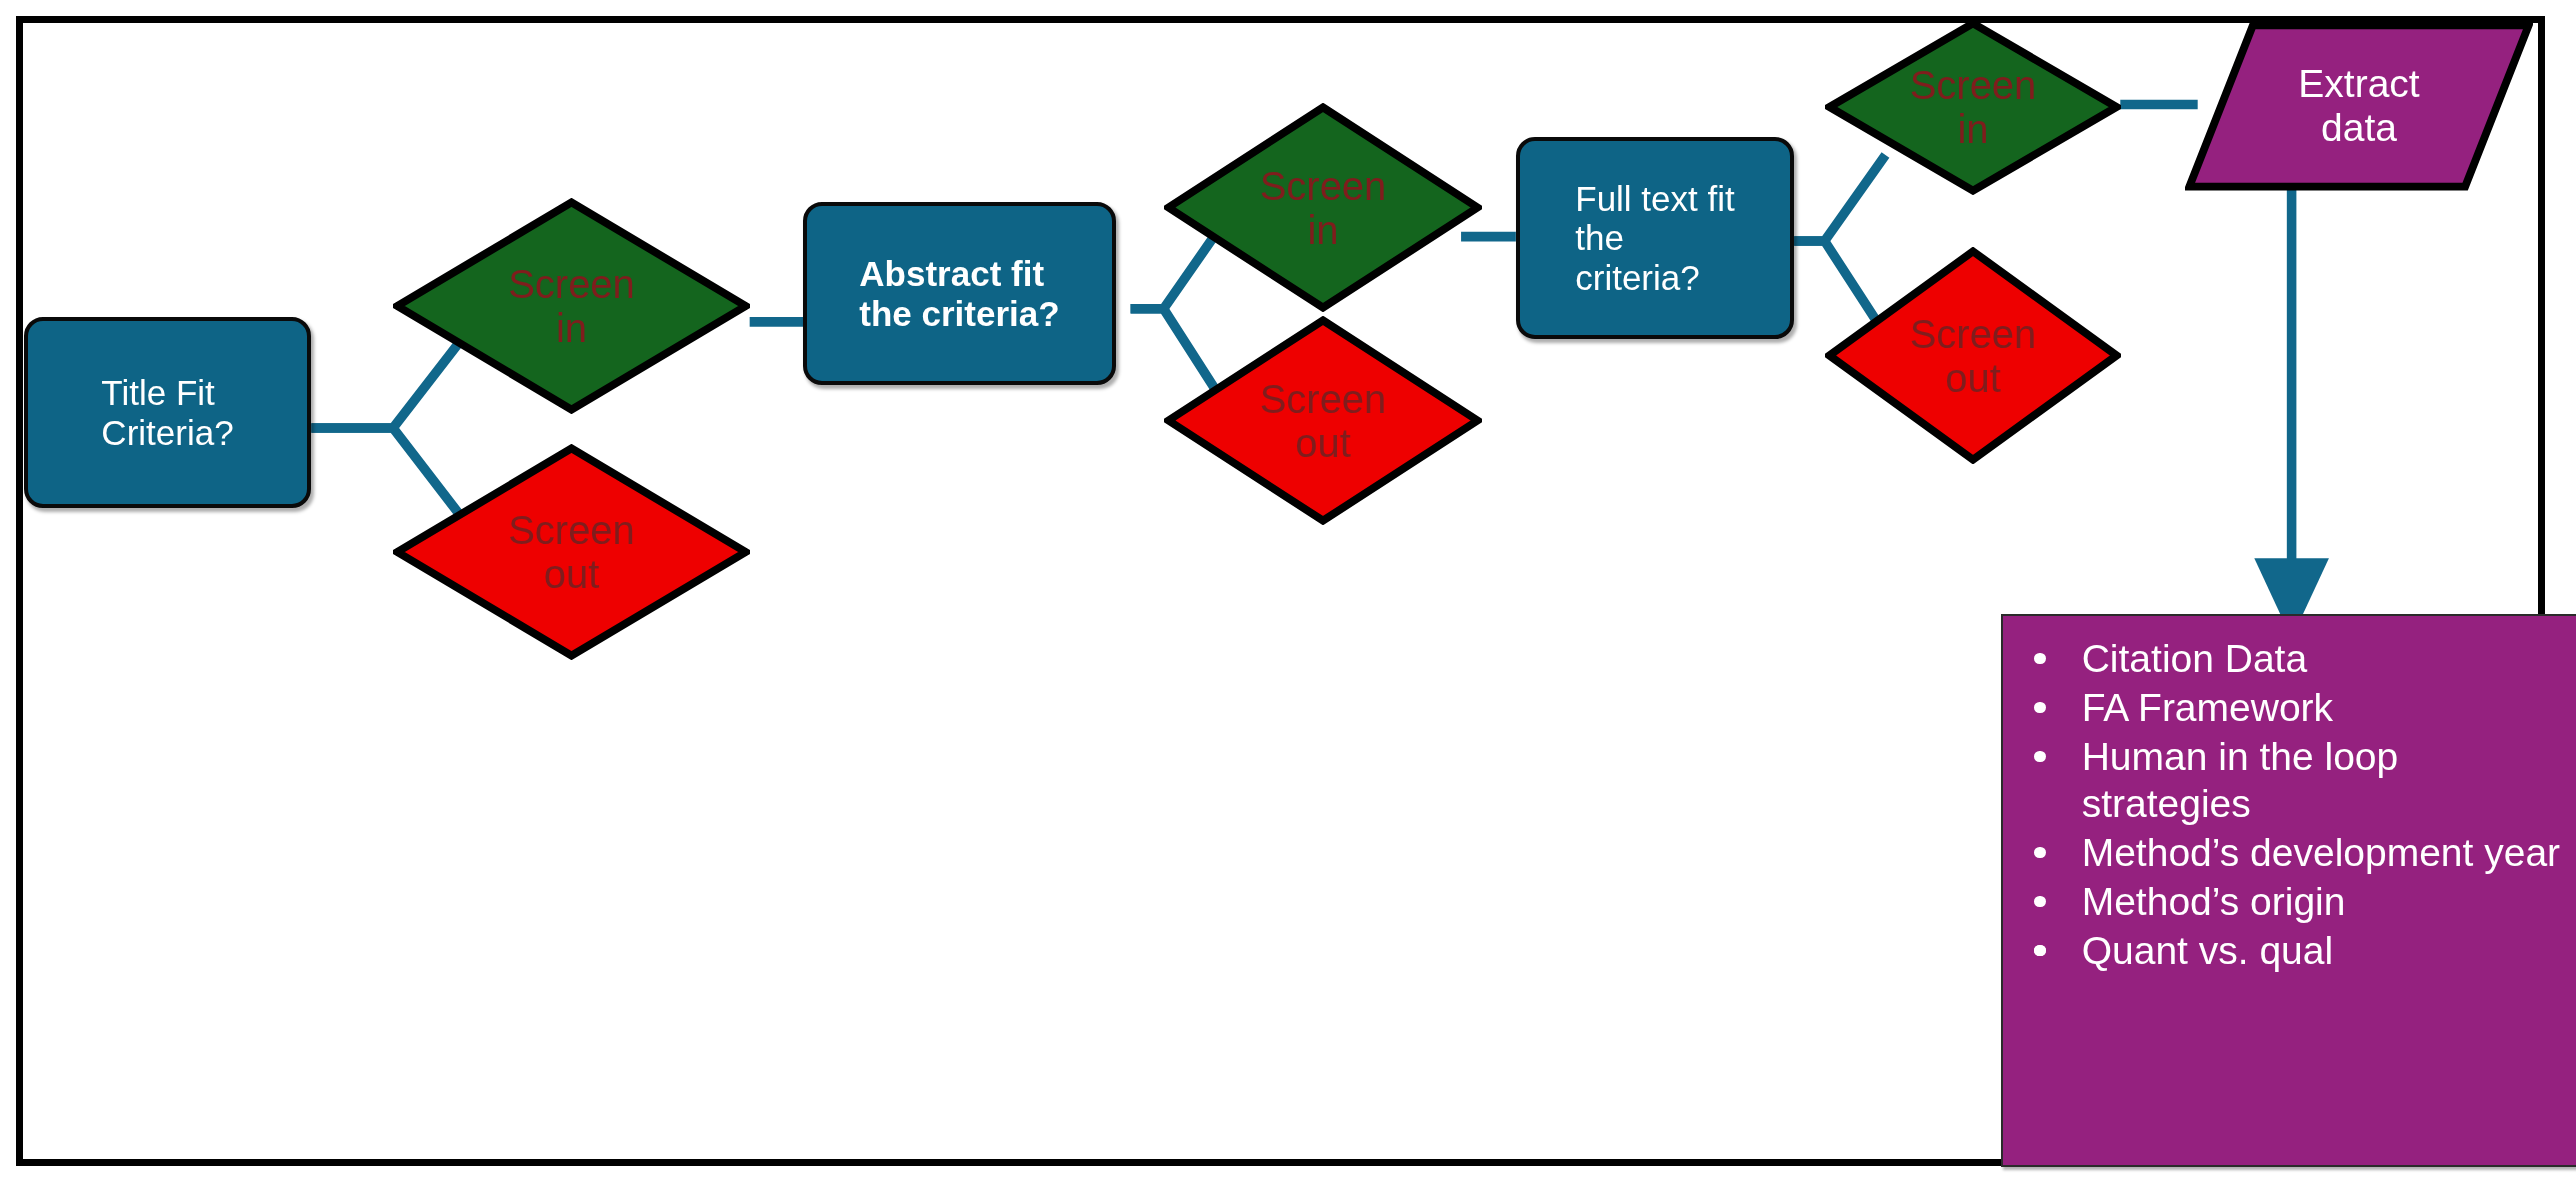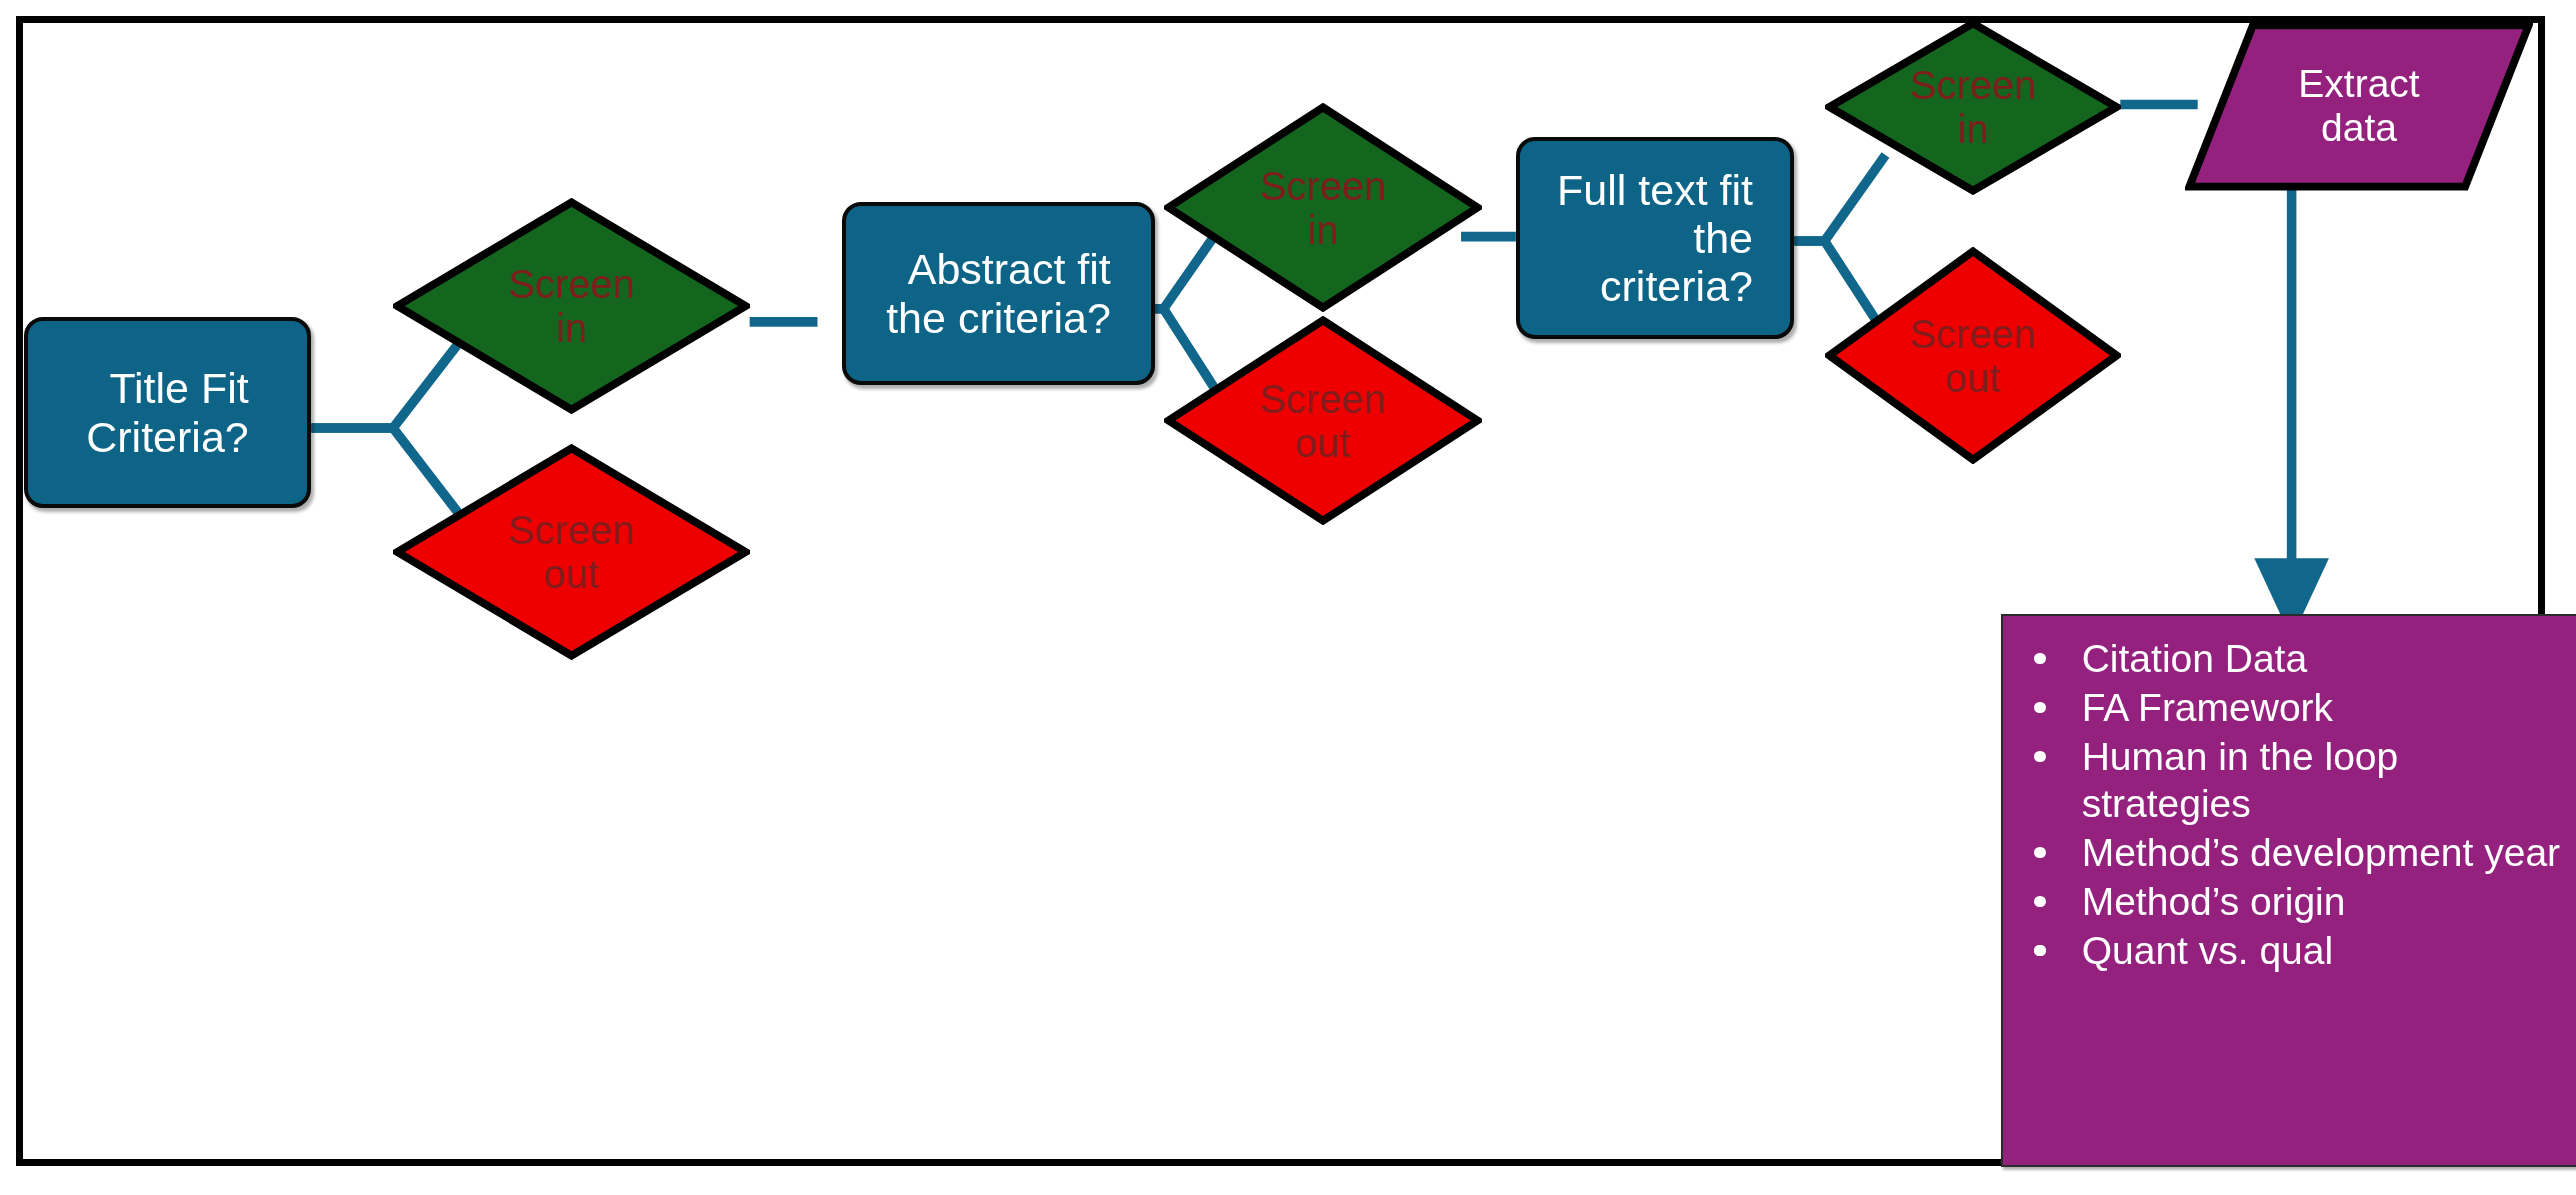--- a/index.html
+++ b/index.html
@@ -41,23 +41,23 @@
   
   .decision {
     position: absolute;
     background: #0E6486;
     border: 4.3px solid #0a0a0a;
     border-radius: 19px;
     box-sizing: border-box;
     display: flex;
     align-items: center;
     justify-content: center;
-    text-align: right;
+    text-align: left;
     color: #ffffff;
-    font-size: 43px;
+    font-size: 35px;
     line-height: 1.12;
     padding: 5.2px 8.7px;
     box-shadow: 2.6px 3.5px 3.5px rgba(0,0,0,0.32);
   }
 
   
   .diamond {
     position: absolute;
   }
   .diamond .dshape {
@@ -190,21 +190,21 @@
   </div>
 
   <div class="diamond" style="left:393px; top:444px; width:357px; height:216px;">
     <svg class="dshape" viewBox="0 0 410 248" preserveAspectRatio="none">
       <polygon points="205,5 405,124 205,243 5,124" fill="#EE0000" stroke="#000000" stroke-width="9"></polygon>
     </svg>
     <span class="dlabel">Screen
 out</span>
   </div>
 
-  <div class="decision" style="left:842px; top:202px; width:313px; height:183px;">
+  <div class="decision" style="left:803px; top:202px; width:313px; height:183px;font-weight:bold;">
     <span style="white-space:pre-line;">Abstract fit
 the criteria?</span>
   </div>
 
   <div class="diamond" style="left:1164px; top:103px; width:318px; height:209px;">
     <svg class="dshape" viewBox="0 0 366 240" preserveAspectRatio="none">
       <polygon points="183,5 361,120 183,235 5,120" fill="#14651E" stroke="#000000" stroke-width="9"></polygon>
     </svg>
     <span class="dlabel">Screen
 in</span>

